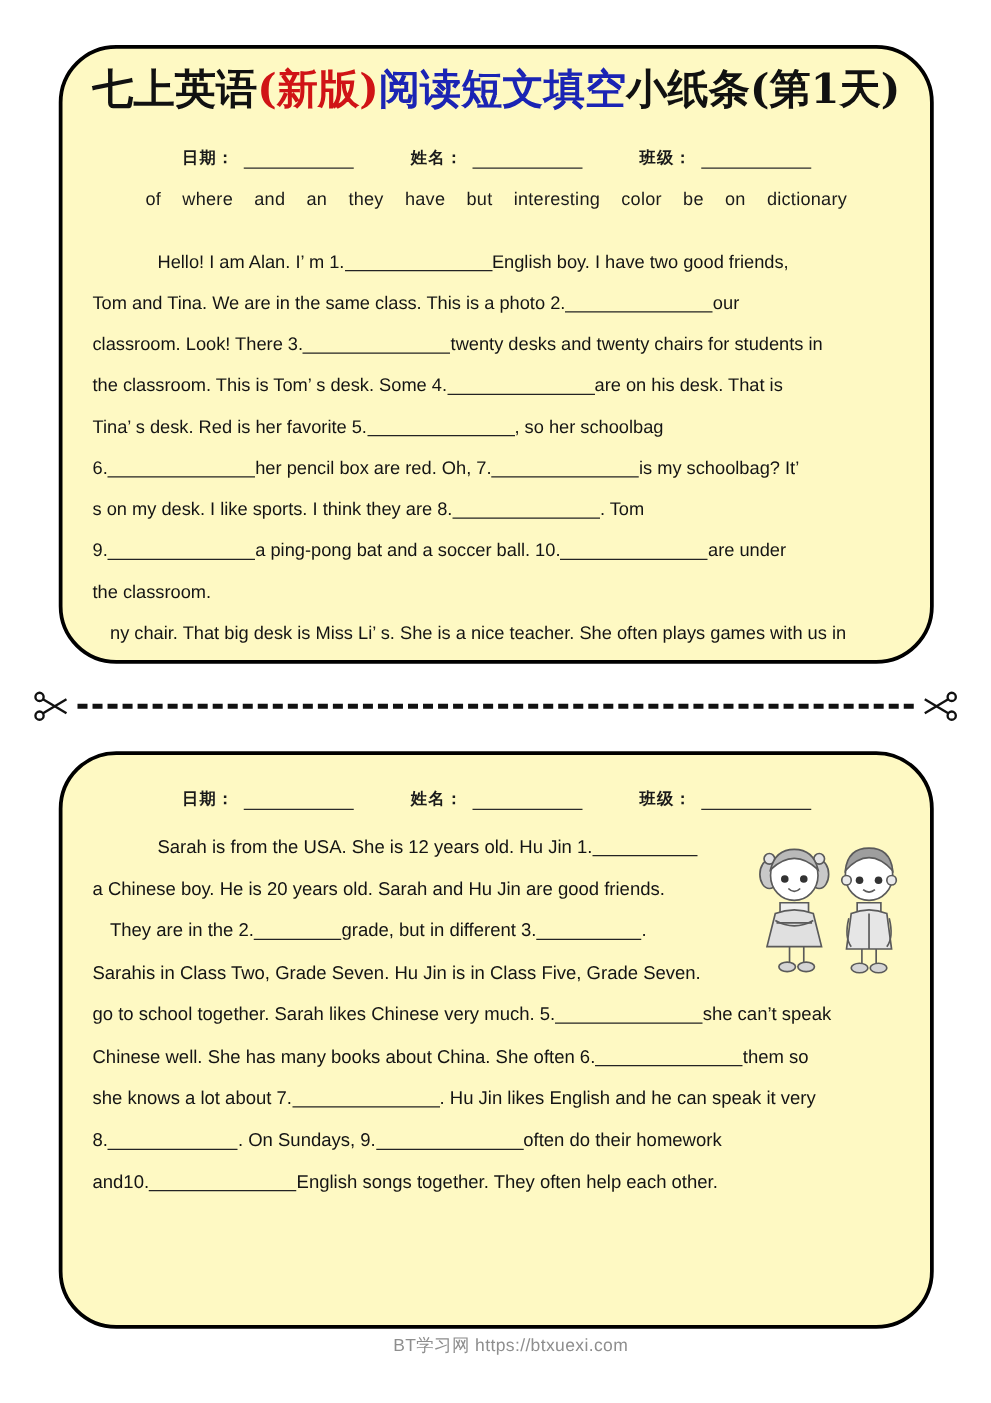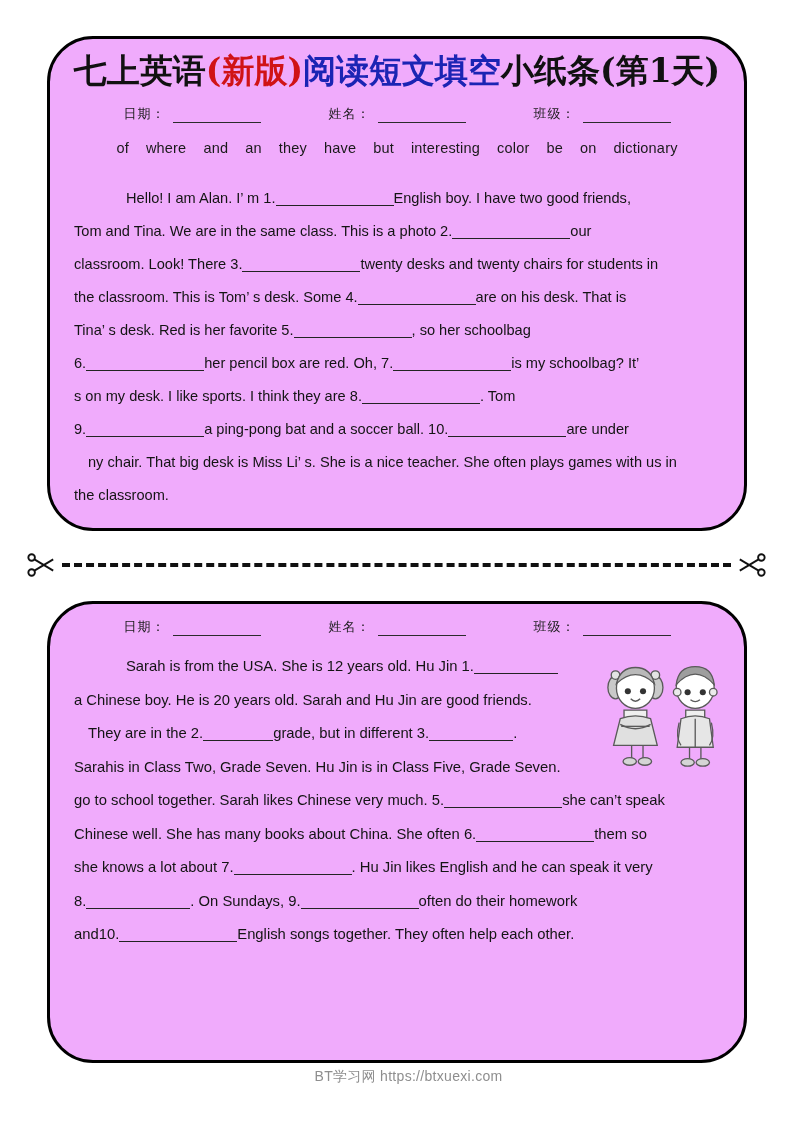--- a/index.html
+++ b/index.html
@@ -24,21 +24,21 @@
   }
 
   
   .card {
     position: absolute;
     left: 47px;
     width: 700px;
     box-sizing: border-box;
     border: 3px solid #000000;
     border-radius: 46px;
-    background: #f0abfc;
+    background: #fef9c3;
   }
   .card--one { top: 36px;  height: 495px; }
   .card--two { top: 601px; height: 462px; }
 
   
   .title {
     margin: 0;
     padding-top: 12px;
     text-align: center;
     font-family: "DejaVu Serif", "Liberation Serif", serif;
@@ -51,26 +51,27 @@
   }
   .title .t-black { color: #111111; }
   .title .t-red   { color: #d01316; }
   .title .t-blue  { color: #1b24b4; }
 
   
   .meta-row {
     display: flex;
     justify-content: center;
     align-items: flex-end;
-    gap: 68px;
-    margin-top: 14px;
+    gap: 46px;
+    margin-top: 26px;
     padding: 0 42px;
     font-family: "DejaVu Serif", "Liberation Serif", serif;
     font-size: 13px;
     color: #1a1a1a;
+    font-weight: bold;
   }
   .meta-item {
     display: flex;
     align-items: flex-end;
     white-space: nowrap;
   }
   .meta-label { letter-spacing: 1px; }
   .meta-blank {
     display: inline-block;
     width: 88px;
@@ -216,23 +217,23 @@
       <div class="line"><span>the classroom. This is Tom’ s desk. Some 4.</span><span class="blank b-lg"></span><span>are on his desk. That is</span></div>
 
       <div class="line"><span>Tina’ s desk. Red is her favorite 5.</span><span class="blank b-lg"></span><span>, so her schoolbag</span></div>
 
       <div class="line"><span>6.</span><span class="blank b-lg"></span><span>her pencil box are red. Oh, 7.</span><span class="blank b-lg"></span><span>is my schoolbag? It’</span></div>
 
       <div class="line"><span>s on my desk. I like sports. I think they are 8.</span><span class="blank b-lg"></span><span>. Tom</span></div>
 
       <div class="line"><span>9.</span><span class="blank b-lg"></span><span>a ping-pong bat and a soccer ball. 10.</span><span class="blank b-lg"></span><span>are under</span></div>
 
+      <div class="line"><span>the classroom.</span></div>
+
       <div class="line"><span class="indent--sm"></span><span>ny chair. That big desk is Miss Li’ s. She is a nice teacher. She often plays games with us in</span></div>
-
-      <div class="line"><span>the classroom.</span></div>
 
     </div>
   </div>
 
   <div class="cutline">
     <svg class="scissors" viewBox="0 0 64 64" aria-hidden="true">
       <g fill="none" stroke="#111111" stroke-width="4">
         <circle cx="12" cy="16" r="7"></circle>
         <circle cx="12" cy="48" r="7"></circle>
         <line x1="18" y1="20" x2="58" y2="44"></line>

